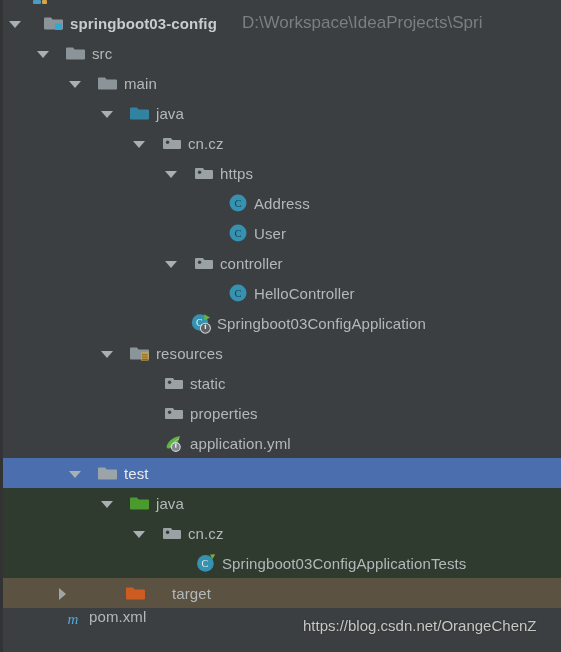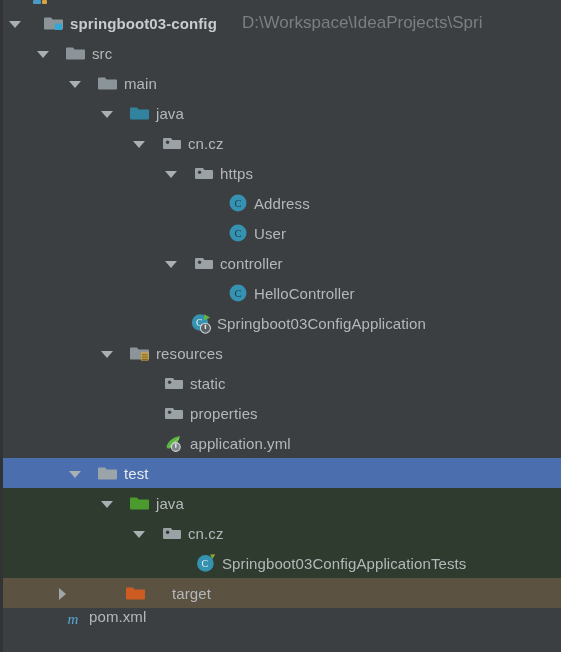--- a/index.html
+++ b/index.html
@@ -383,14 +383,15 @@
             <text x="11" y="16" font-family="Liberation Serif, serif" font-style="italic" font-size="15" fill="#53aad4" text-anchor="middle">m</text>
           </svg>
       </span>
       <span class="label">pom.xml</span>
     </div>
 
   </div>
 
   <div class="gutter"></div>
 
+  <div class="watermark">https://blog.csdn.net/OrangeChenZ</div>
 
 </div>
 
 </body></html>

